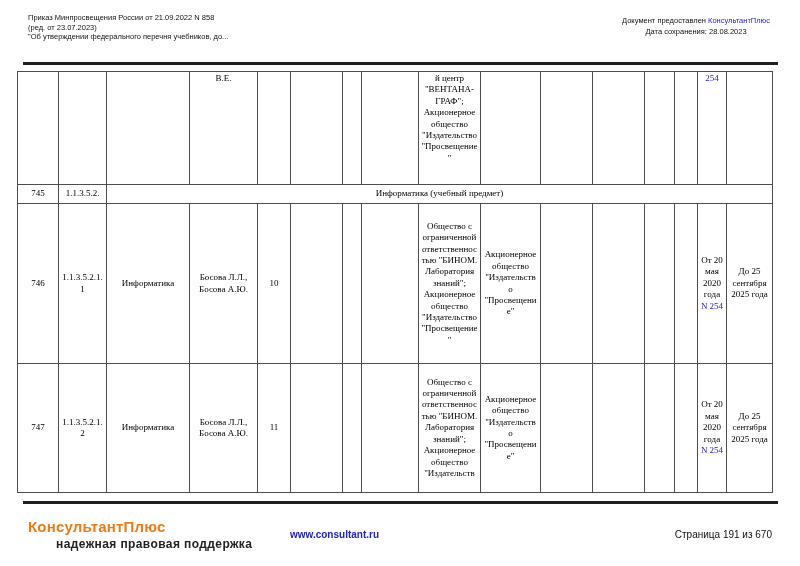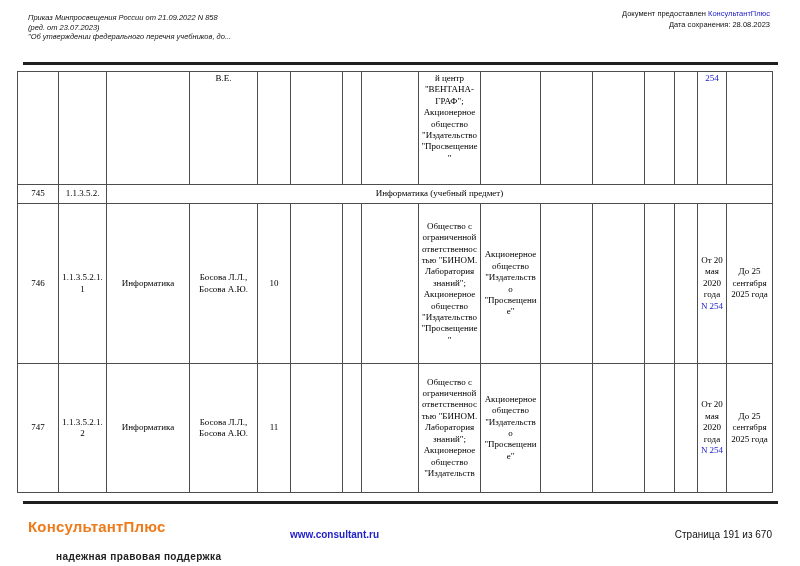--- a/index.html
+++ b/index.html
@@ -11,24 +11,24 @@
   }
   *{box-sizing:border-box;margin:0;padding:0;}
   html,body{background:#ffffff;}
   .page{
     position:relative;width:800px;height:566px;background:#ffffff;
     font-family:"Liberation Serif",serif;color:#000;overflow:hidden;
   }
   
   .hdr-left{
     position:absolute;left:28px;top:13px;
-    font-family:"Liberation Sans",sans-serif;font-size:7.5px;line-height:9.6px;color:var(--text_dark);font-style:italic;
+    font-family:"Liberation Sans",sans-serif;font-size:7.5px;line-height:9.6px;color:var(--text_dark);
   }
   .hdr-right{
-    position:absolute;right:30px;top:9px;text-align:right;
+    position:absolute;right:30px;top:16px;text-align:center;
     font-family:"Liberation Sans",sans-serif;font-size:7.5px;line-height:10.5px;color:var(--text_dark);
   }
   .lnk{color:var(--link_blue);cursor:pointer;text-decoration:none;}
   
   .rule{position:absolute;left:23px;width:755px;height:3px;background:var(--rule_dark);}
   .rule-top{top:62px;}
   .rule-bottom{top:501px;}
   
   table.doc{
     position:absolute;left:17px;top:71px;width:755px;
@@ -39,21 +39,21 @@
     font-size:9px;line-height:11.4px;
     text-align:center;vertical-align:middle;
     padding:1px 2px;overflow:hidden;
     overflow-wrap:break-word;word-break:break-word;
   }
   tr.cont td{vertical-align:top;}
   td.al-left{text-align:left;}
   
   .ftr-logo{position:absolute;left:28px;top:518px;font-family:"Liberation Sans",sans-serif;}
   .ftr-logo .brand{font-size:15px;font-weight:bold;color:var(--brand_orange);letter-spacing:0.2px;}
-  .ftr-logo .tagline{font-size:10px;font-weight:bold;color:#222;margin-top:16px;letter-spacing:0.4px;padding-left:28px;}
+  .ftr-logo .tagline{font-size:12px;font-weight:bold;color:#222;margin-top:2px;letter-spacing:0.4px;padding-left:28px;}
   .ftr-site{
     position:absolute;left:0;top:529px;width:669px;text-align:center;
     font-family:"Liberation Sans",sans-serif;font-size:10px;font-weight:bold;color:var(--link_blue);
   }
   .ftr-page{
     position:absolute;right:28px;top:529px;
     font-family:"Liberation Sans",sans-serif;font-size:10px;color:var(--text_dark);text-align:right;
   }
 </style>
 </head>

